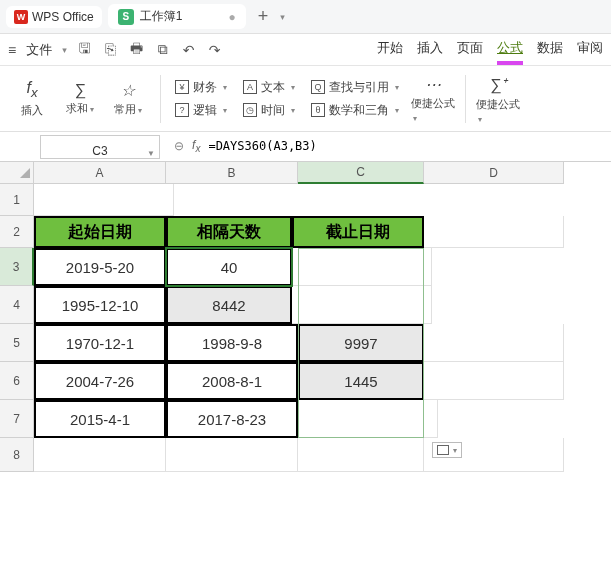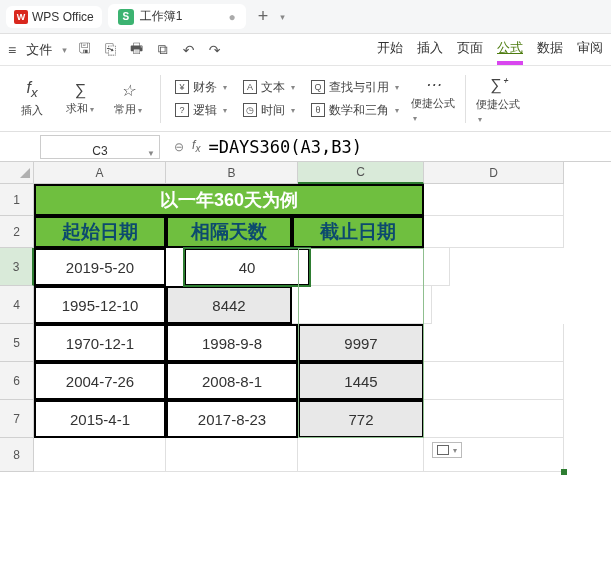--- a/index.html
+++ b/index.html
@@ -35,43 +35,43 @@
 .rbtn-h { display: flex; align-items: center; gap: 4px; font-size: 12px; color: #444; padding: 2px 4px; white-space: nowrap; }
 .box-ic { display: inline-flex; width: 14px; height: 14px; border: 1px solid #555; align-items: center; justify-content: center; font-size: 9px; color: #555; }
 .dd { font-size: 8px; color: #888; margin-left: 2px; }
 
 
 .fbar { display: flex; align-items: center; height: 30px; border-bottom: 1px solid #d0d0d0; background: #fff; }
 .namebox { width: 120px; height: 24px; border: 1px solid #ccc; margin: 0 0 0 40px; display: flex; align-items: flex-end; justify-content: center; font-size: 12px; position: relative; background: #fff; }
 .namebox .caret2 { position: absolute; right: 4px; font-size: 8px; color: #888; }
 .fx-area { display: flex; align-items: center; gap: 8px; margin-left: 14px; font-size: 12px; }
 .fx-lbl { font-style: italic; color: #666; }
-.formula-input { border: none; outline: none; font-size: 17px; font-family: Consolas, monospace; width: 300px; }
+.formula-input { border: none; outline: none; font-size: 12px; font-family: Consolas, monospace; width: 300px; }
 
 
 .sheet { position: relative; }
 .corner { position: absolute; left: 0; top: 0; width: 34px; height: 22px; background: #f3f3f3; border-right: 1px solid #d0d0d0; border-bottom: 1px solid #d0d0d0; display: flex; align-items: center; justify-content: flex-end; padding-right: 3px; }
 .corner::after { content: ""; border: 5px solid transparent; border-right-color: #b0b0b0; border-bottom-color: #b0b0b0; }
 .colhdrs { position: absolute; left: 34px; top: 0; display: flex; height: 22px; }
 .colhdr { background: #f3f3f3; border-right: 1px solid #d0d0d0; border-bottom: 1px solid #d0d0d0; display: flex; align-items: center; justify-content: center; font-size: 12px; color: #555; }
 .colhdr.sel { background: #d9ead9; border-bottom: 2px solid #2e7d32; }
 .rowhdrs { position: absolute; left: 0; top: 22px; width: 34px; }
 .rowhdr { background: #f3f3f3; border-right: 1px solid #d0d0d0; border-bottom: 1px solid #d0d0d0; display: flex; align-items: center; justify-content: center; font-size: 12px; color: #555; }
 .rowhdr.sel { background: #d9ead9; border-right: 2px solid #2e7d32; }
 .cells { position: absolute; left: 34px; top: 22px; }
 .row { display: flex; }
 .cell { border-right: 1px solid #e0e0e0; border-bottom: 1px solid #e0e0e0; display: flex; align-items: center; justify-content: center; font-size: 14px; background: #fff; }
 
 
 .tbl-title { background: #6fbf3f; color: #fff; font-size: 18px; font-weight: bold; border: 2px solid #000 !important; }
-.tbl-hdr { background: #6fbf3f; color: #0c4a6e; font-size: 19px; font-weight: bold; border: 2px solid #000 !important; text-align: right; }
+.tbl-hdr { background: #6fbf3f; color: #000000; font-size: 16px; font-weight: bold; border: 2px solid #000 !important; text-align: right; }
 .tbl-cell { border: 2px solid #000 !important; font-size: 15px; }
 .tbl-calc { background: #e8e8e8; }
 .tbl-calc.first { background: #fff; }
-.sel-cell { outline: 2px solid #2e7d32; outline-offset: -1px; position: relative; margin-left: 18px; }
+.sel-cell { outline: 2px solid #2e7d32; outline-offset: -1px; position: relative; }
 .sel-handle { position: absolute; right: -3px; bottom: -3px; width: 6px; height: 6px; background: #2e7d32; }
 .fill-range { position: absolute; border: 1px solid #8fbf8f; pointer-events: none; }
 
 .autofill-opt { position: absolute; display: flex; align-items: center; gap: 2px; border: 1px solid #bbb; background: #fff; padding: 2px 4px; font-size: 11px; }
 .af-ic { width: 12px; height: 10px; border: 1px solid #666; display: inline-block; }
 
 
 .cA { width: 132px; } .cB { width: 132px; } .cC { width: 126px; } .cD { width: 140px; }
 .r1 { height: 32px; } .r2 { height: 32px; } .rD { height: 38px; } .r8 { height: 34px; }
 </style>
@@ -207,21 +207,20 @@
     <div class="rowhdr rD sel">3</div>
     <div class="rowhdr rD">4</div>
     <div class="rowhdr rD">5</div>
     <div class="rowhdr rD">6</div>
     <div class="rowhdr rD">7</div>
     <div class="rowhdr r8">8</div>
   </div>
   <div class="cells">
 
     <div class="row">
-      <div class="cell tbl-title r1" style="width:390px">以一年360天为例</div>
       <div class="cell cD r1"></div>
     </div>
 
     <div class="row">
       <div class="cell tbl-hdr cA r2">起始日期</div>
       <div class="cell tbl-hdr cC r2">相隔天数</div>
       <div class="cell tbl-hdr cB r2">截止日期</div>
       <div class="cell cD r2"></div>
     </div>
 
@@ -245,24 +244,20 @@
     </div>
     <div class="row">
       <div class="cell tbl-cell cA rD">2004-7-26</div>
       <div class="cell tbl-cell cB rD">2008-8-1</div>
       <div class="cell tbl-cell tbl-calc cC rD">1445</div>
       <div class="cell cD rD"></div>
     </div>
     <div class="row">
       <div class="cell tbl-cell cA rD">2015-4-1</div>
       <div class="cell tbl-cell cB rD">2017-8-23</div>
-      <div class="cell tbl-cell tbl-calc cC rD">
-          <span>772</span>
-          <span class="sel-handle"></span>
-        </div>
       <div class="cell cD rD"></div>
     </div>
     <div class="row">
       <div class="cell cA r8"></div>
       <div class="cell cB r8"></div>
       <div class="cell cC r8"></div>
       <div class="cell cD r8"></div>
     </div>
 
     <div class="fill-range" style="left:264px; top:64px; width:126px; height:190px;"></div>

